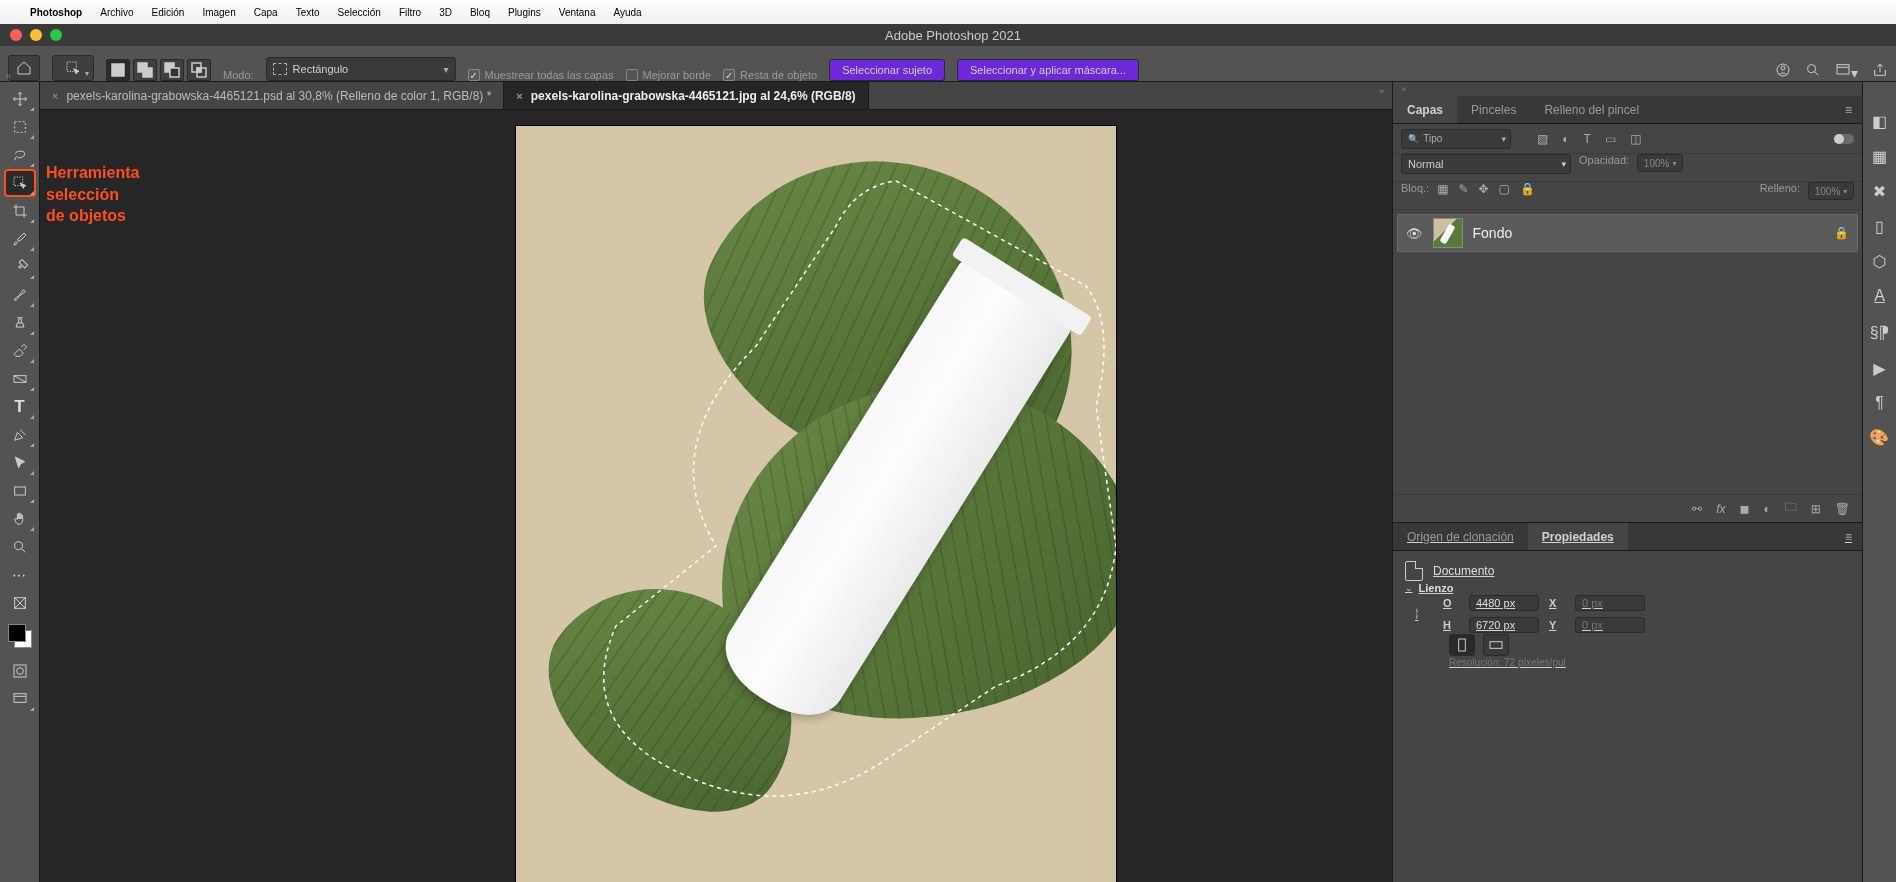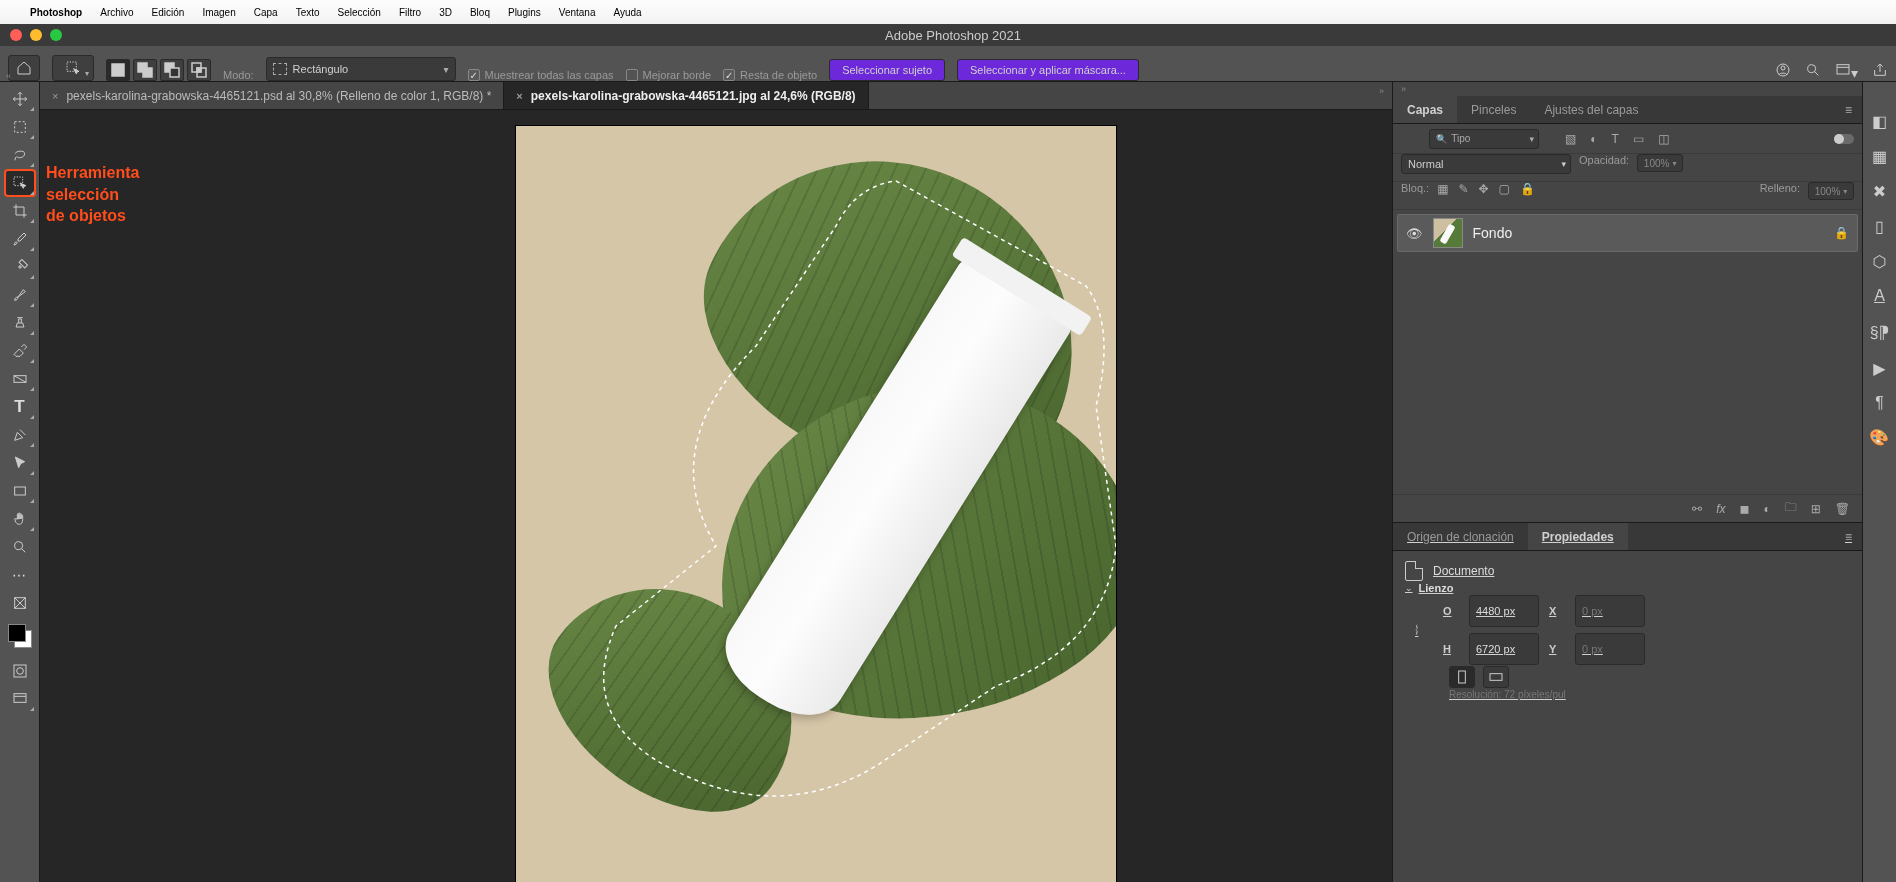--- a/index.html
+++ b/index.html
@@ -85,21 +85,21 @@
   
   .right-stack { width: 470px; background: var(--bg-mid); border-left:1px solid var(--border); display:flex; flex-direction:column;}
   .right-stack .collapse-l{font-size:9px;color:#888;padding:2px 8px;}
   .panel-tabs { display:flex; height:28px; background:var(--panel-header); border-bottom:1px solid var(--border); align-items:center; }
   .panel-tab { padding:0 14px; height:100%; display:flex;align-items:center; color:var(--text-dim); font-size:12px;}
   .panel-tab.active { background: var(--bg-mid); color:var(--text); font-weight:600; }
   .panel-tabs .menu{margin-left:auto;padding:0 10px;color:#aaa;}
 
   .layers-panel { flex: 0 0 426px; display:flex;flex-direction:column; background:var(--bg-mid); }
   .filter-row{display:flex;align-items:center;height:30px;padding:0 8px;gap:6px;border-bottom:1px solid #3a3a3a;}
-  .filter-dd{flex:0 0 110px;height:20px;background:#3a3a3a;border:1px solid #2a2a2a;border-radius:3px;font-size:10px;color:#aaa;display:flex;align-items:center;padding:0 6px;position:relative;margin-left:28px;}
+  .filter-dd{flex:0 0 110px;height:20px;background:#3a3a3a;border:1px solid #2a2a2a;border-radius:3px;font-size:10px;color:#aaa;display:flex;align-items:center;padding:0 6px;position:relative;}
   .filter-dd::before{content:"🔍";font-size:9px;margin-right:4px;}
   .filter-dd::after{content:"▾";position:absolute;right:4px;font-size:9px;}
   .filter-icons{display:flex;gap:14px;margin-left:20px;color:#aaa;font-size:12px;}
   .filter-toggle{margin-left:auto;width:20px;height:10px;background:#6a6a6a;border-radius:5px;position:relative;}
   .filter-toggle::after{content:"";width:10px;height:10px;background:#ccc;border-radius:50%;position:absolute;left:0;}
 
   .blend-row,.lock-row{display:flex;align-items:flex-start;height:28px;padding:0 8px;gap:8px;border-bottom:1px solid #3a3a3a;font-size:11px;color:var(--text-dim);}
   .blend-dd{flex:0 0 170px;height:20px;background:#3a3a3a;border:1px solid #2a2a2a;border-radius:3px;padding:0 6px;display:flex;align-items:center;position:relative;color:#ccc;}
   .blend-dd::after{content:"▾";position:absolute;right:4px;font-size:9px;}
   .pct-box{height:18px;width:46px;background:#3a3a3a;border:1px solid #2a2a2a;border-radius:3px;display:flex;align-items:center;justify-content:center;font-size:10px;position:relative;color:#888;}
@@ -119,21 +119,21 @@
   .props-panel{flex:1;display:flex;flex-direction:column;border-top:1px solid var(--border);text-decoration:underline;}
   .props-body{padding:10px 12px;display:flex;flex-direction:column;gap:1px;font-size:11px;color:var(--text-dim);}
   .doc-heading{display:flex;align-items:center;gap:10px;color:#ddd;font-size:12px;}
   .doc-heading .pg{width:18px;height:20px;border:1.5px solid #ccc;border-radius:2px;position:relative;}
   .doc-heading .pg::after{content:"";position:absolute;top:-1px;right:-1px;width:7px;height:7px;background:var(--bg-mid);border-left:1.5px solid #ccc;border-bottom:1.5px solid #ccc;}
   .collapse-row{display:flex;align-items:center;gap:6px;color:#ccc;}
   .collapse-row .chev{font-size:9px;}
   .dim-grid{display:grid;grid-template-columns:18px 16px 70px 16px 70px;gap:6px 10px;align-items:center;margin-left:10px;}
   .link-ic{grid-row:1/3;color:#aaa;font-size:14px;}
   .dim-lbl{color:#ccc;font-weight:600;}
-  .dim-val{height:32px;background:#3a3a3a;border:1px solid #2a2a2a;border-radius:3px;display:flex;align-items:center;padding:0 6px;color:#ddd;font-size:11px;}
+  .dim-val{height:16px;background:#3a3a3a;border:1px solid #2a2a2a;border-radius:3px;display:flex;align-items:center;padding:0 6px;color:#ddd;font-size:11px;}
   .dim-val.dim{color:#777;}
   .orient-row{display:flex;gap:8px;margin-left:44px;}
   .orient-row .ob{width:26px;height:22px;background:#3a3a3a;border:1px solid #2a2a2a;border-radius:3px;display:flex;align-items:center;justify-content:center;color:#ccc;}
   .orient-row .ob.active{background:#2a2a2a;}
 
   
   .far-right{width:34px;background:var(--bg-light);border-left:1px solid var(--border);display:flex;flex-direction:column;align-items:center;gap:16px;padding-top:30px;color:#ccc;font-size:16px;}
 
   svg.ic{width:16px;height:16px;stroke:#ccc;fill:none;stroke-width:1.5;}
 </style>
@@ -401,21 +401,21 @@
 
     </div>
   </div>
 
   <div class="right-stack">
     <div class="collapse-l">»</div>
     <div class="layers-panel">
       <div class="panel-tabs">
         <div class="panel-tab active">Capas</div>
         <div class="panel-tab">Pinceles</div>
-        <div class="panel-tab">Ajustes del capas</div>
+        <div class="panel-tab">Relleno del pincel</div>
         <div class="menu">≡</div>
       </div>
       <div class="filter-row">
         <div class="filter-dd">
             <span>Tipo</span>
           </div>
         <div class="filter-icons">
           <span>▧</span>
           <span>◐</span>
           <span>T</span>

